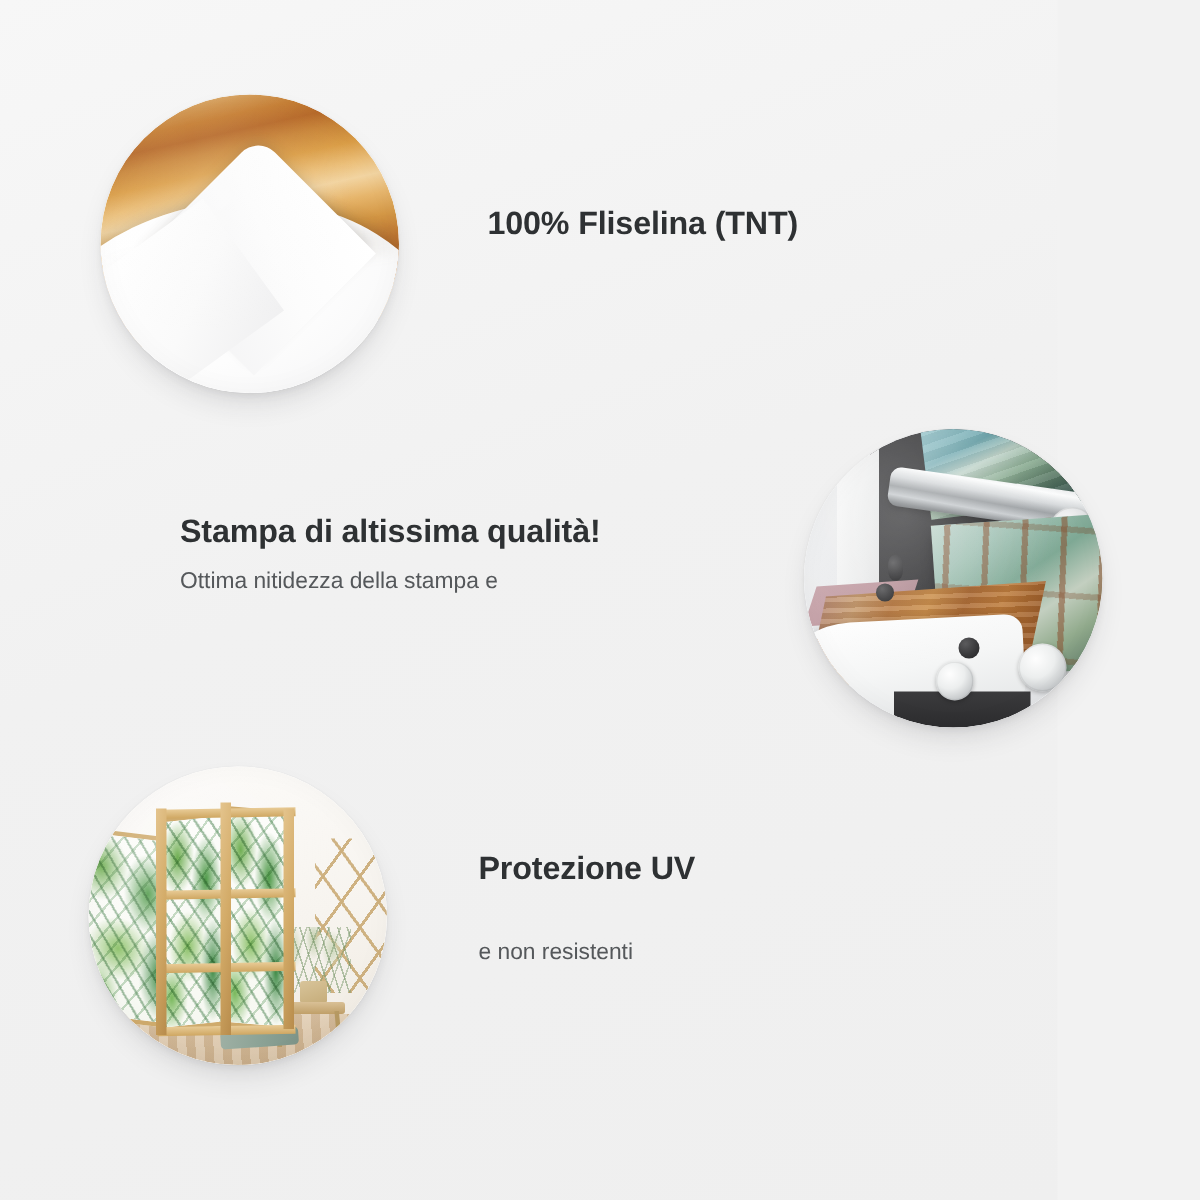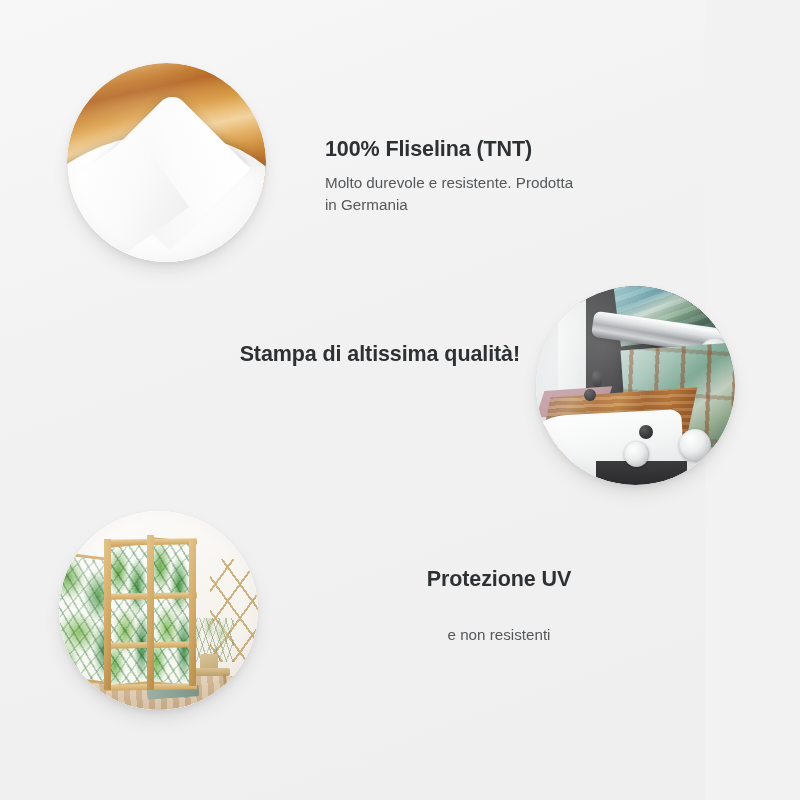--- a/index.html
+++ b/index.html
@@ -424,46 +424,42 @@
     line-height: 1.25;
   }
   .txt p {
     margin: 9px 0 0 0;
     font-size: 15.2px;
     font-weight: 400;
     color: #55585b;
     line-height: 1.44;
   }
   #txt-1 { left: 325px; top: 136px; width: 340px; text-align: left; }
-  #txt-2 { left: 120px; top: 341px; width: 400px; text-align: right; }
-  #txt-3 { left: 329px; top: 566px; width: 340px; text-align: center; }
+  #txt-2 { left: 120px; top: 341px; width: 400px; text-align: left; }
+  #txt-3 { left: 319px; top: 566px; width: 340px; text-align: left; }
 </style>
 </head>
 <body style="background: rgb(242, 242, 242);">
 
 <div id="stage">
 
   <div class="medallion" id="med-paper">
     <div class="inner">
       <div class="stripes"></div>
       <div class="paper-bottom"></div>
       <div class="curl-back"></div>
       <div class="curl-edge"></div>
       <div class="curl-peak"></div>
       <div class="curl-peak2"></div>
     </div>
     <div class="vign"></div>
   </div>
 
   <div class="feature txt" id="txt-1">
     <h3>100% Fliselina (TNT)</h3>
-    <p>
-      <span>Molto durevole e resistente. Prodotta</span><br>
-      <span>in Germania</span>
-    </p>
   </div>
 
   <div class="medallion" id="med-printer">
     <div class="inner">
       <div class="pr-wall"></div>
       <div class="pr-body"></div>
       <div class="pr-body-left"></div>
       <div class="pr-print-top"></div>
       <div class="pr-roller"></div>
       <div class="pr-roller-cap"></div>
@@ -477,21 +473,21 @@
       <div class="pr-knob k1"></div>
       <div class="pr-knob k2"></div>
       <div class="pr-knob k3"></div>
     </div>
     <div class="vign"></div>
   </div>
 
   <div class="feature txt" id="txt-2">
     <h3>Stampa di altissima qualità!</h3>
     <p>
-      <br>
+      <span>Ottima nitidezza della stampa e</span><br>
     </p>
   </div>
 
   <div class="medallion" id="med-tropic">
     <div class="inner">
       <div class="tr-room"></div>
       <div class="tr-floor"></div>
       <div class="tr-trellis"></div>
       <div class="tr-palm"></div>
       <div class="tr-pot"></div>

